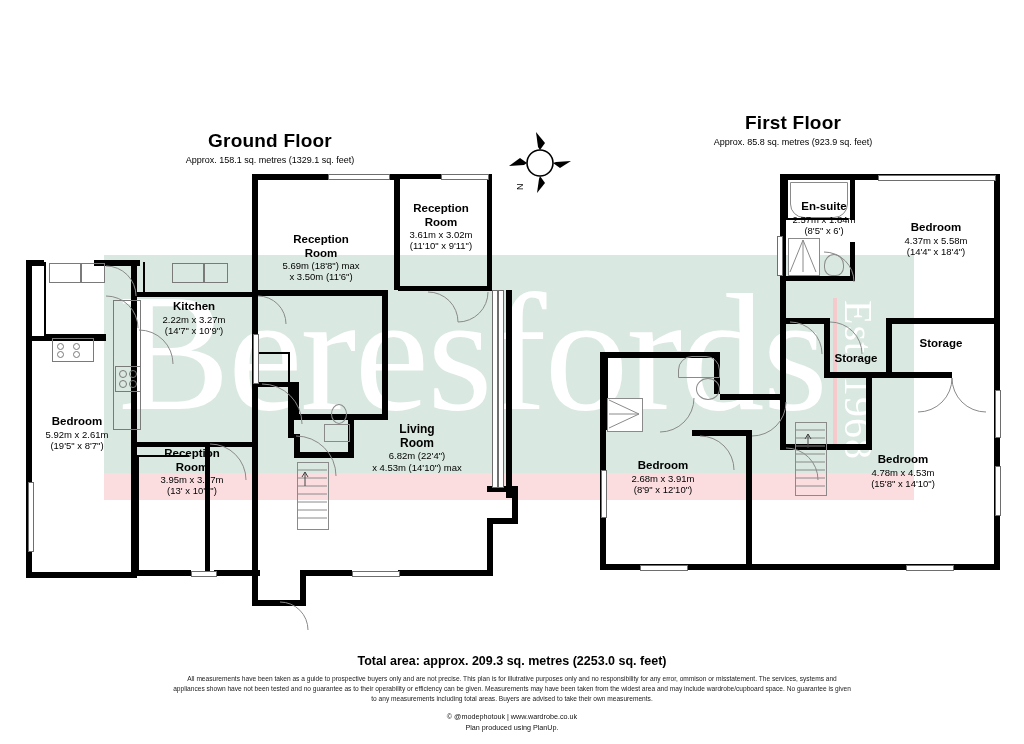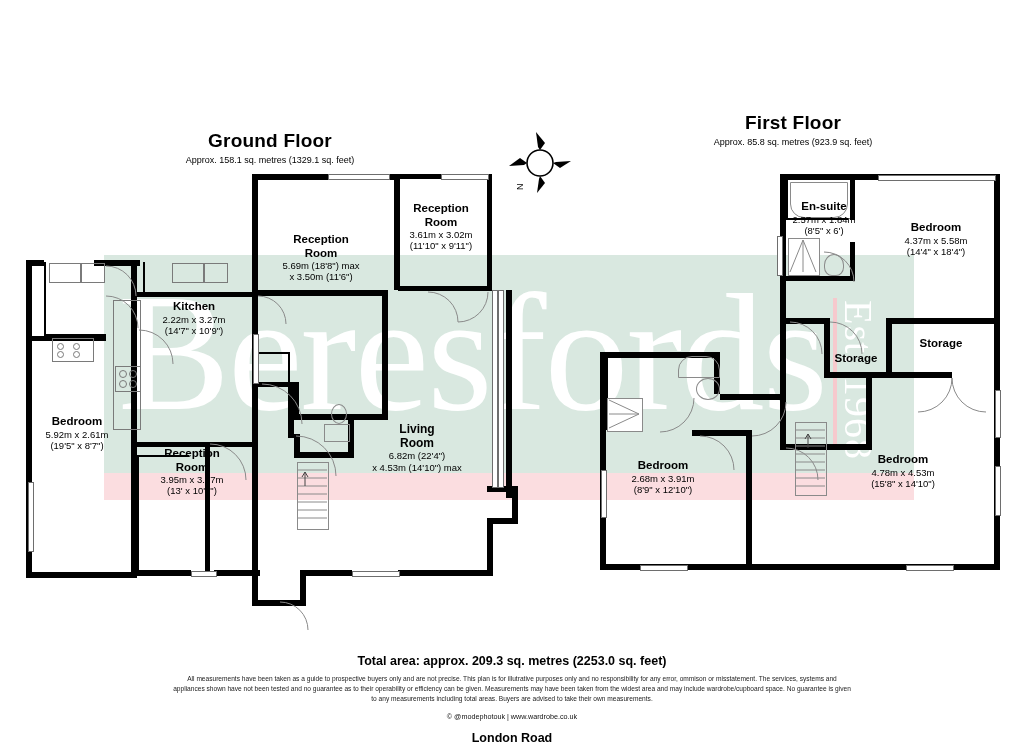--- a/index.html
+++ b/index.html
@@ -327,16 +327,17 @@
   <div class="rl" style="left:846px;top:453px;width:114px;">
     <div class="rn">Bedroom</div>
     <div class="rd">4.78m x 4.53m</div>
     <div class="rd">(15'8" x 14'10")</div>
   </div>
 
   <div class="footer" style="top:654px;">
     <div class="f-total">Total area: approx. 209.3 sq. metres (2253.0 sq. feet)</div>
     <div class="f-disc">All measurements have been taken as a guide to prospective buyers only and are not precise. This plan is for illutrative purposes only and no responsibility for any error, ommison or misstatement. The services, systems and appliances shown have not been tested and no guarantee as to their operability or efficiency can be given. Measurements may have been taken from the widest area and may include wardrobe/cupboard space. No guarantee is given to any measurements including total areas. Buyers are advised to take their own measurements.</div>
     <div class="f-copy">© @modephotouk | www.wardrobe.co.uk</div>
+    <div class="f-copy" style="margin-top:1px;">Plan produced using PlanUp.</div>
     <div class="f-addr">London Road</div>
   </div>
 
 </div>
 
 </body></html>

